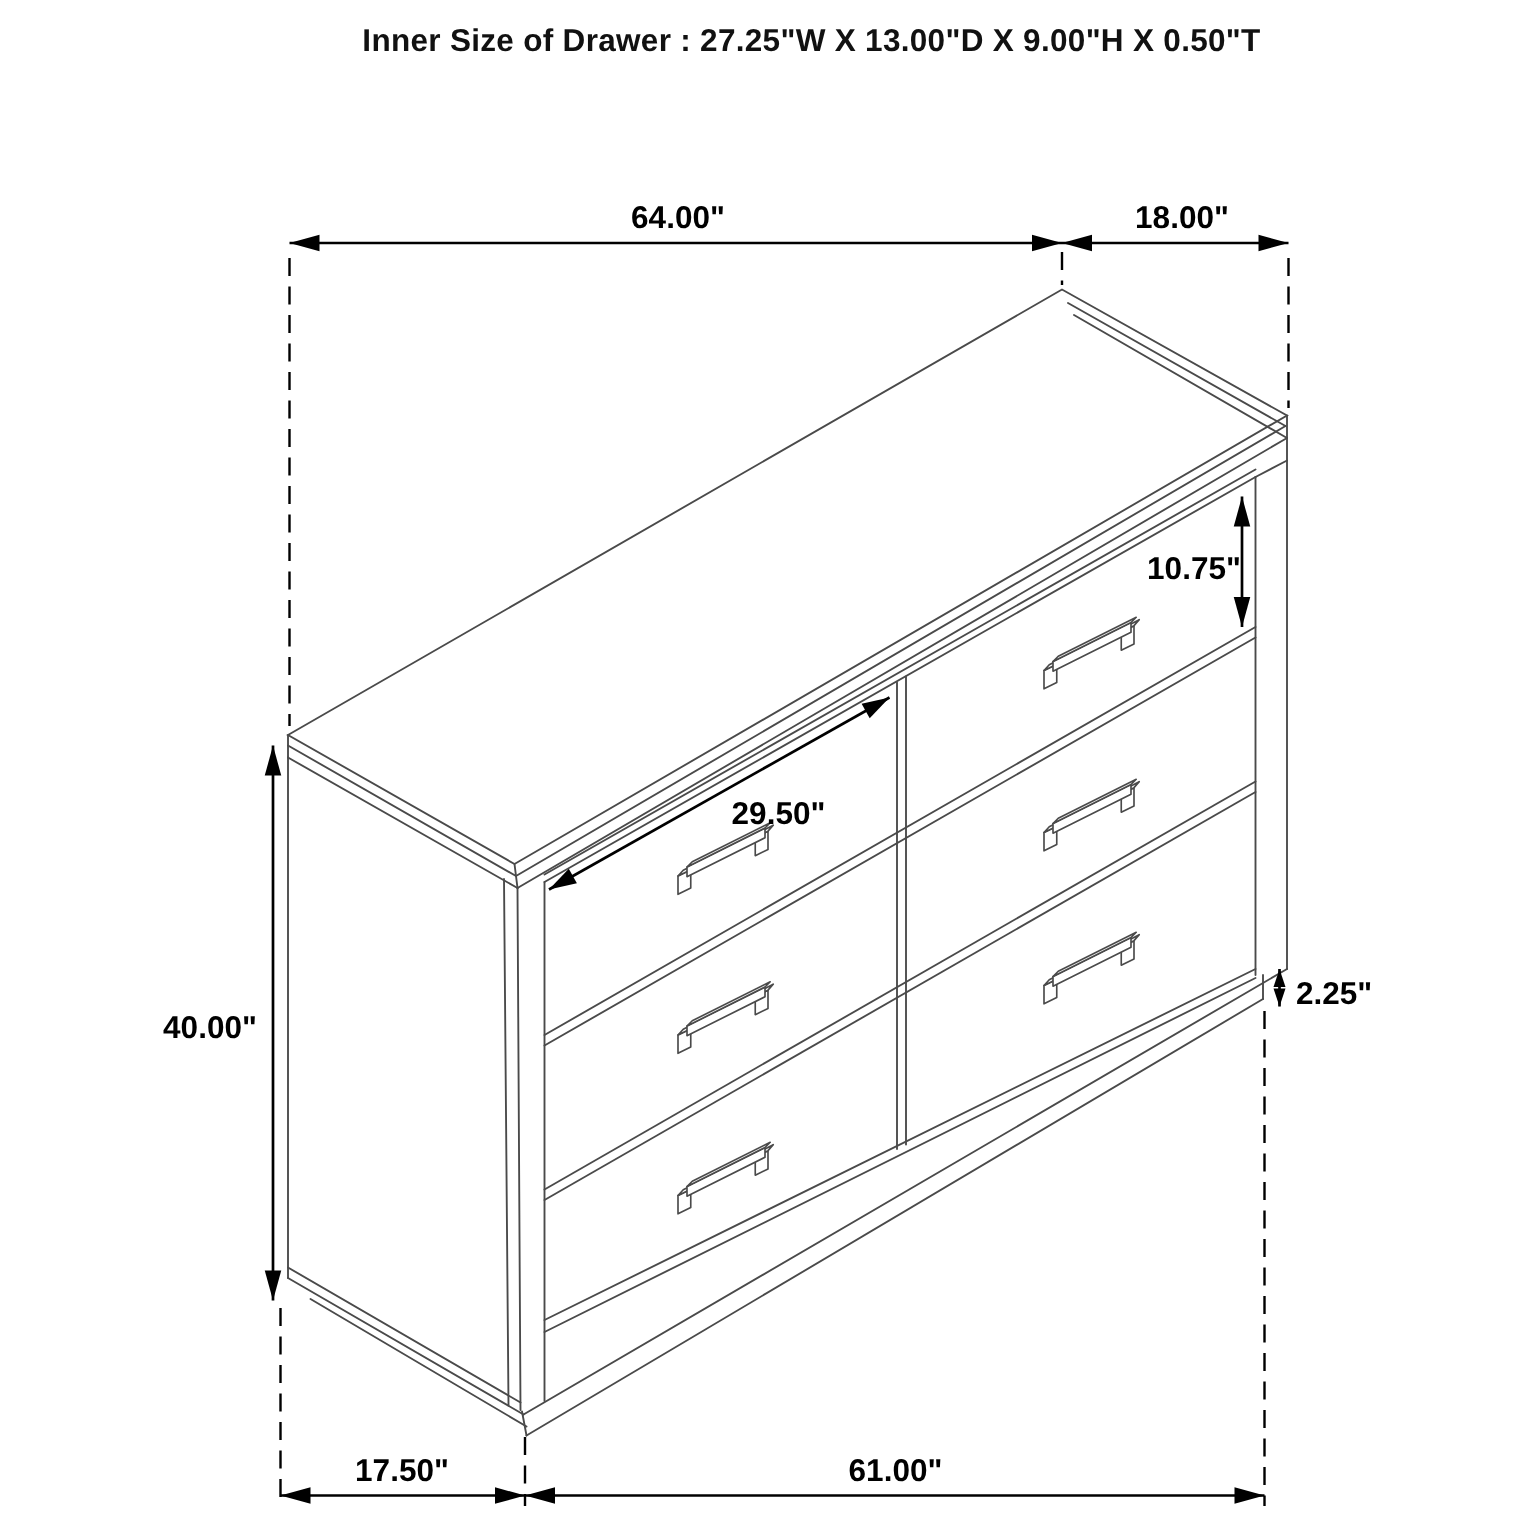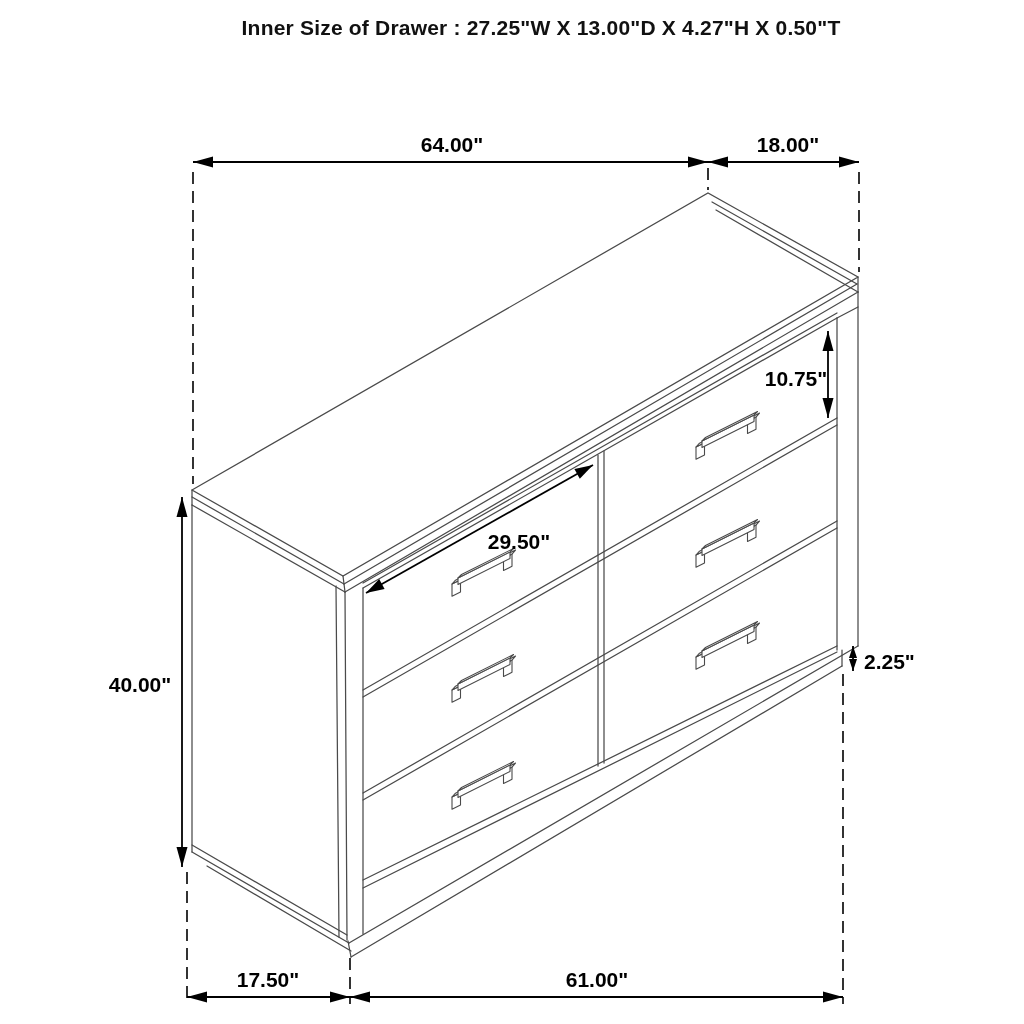--- a/index.html
+++ b/index.html
@@ -13,21 +13,21 @@
   .dim{stroke:#000000;stroke-width:1.8;fill:none;}
   .ext{stroke:#000000;stroke-width:1.6;fill:none;stroke-dasharray:12 7;}
   .ah{fill:#000000;stroke:none;}
   .dimtext{font-family:"Liberation Sans", sans-serif;font-size:21px;font-weight:bold;fill:#000;}
   .handle path{stroke:#4a4a4a;stroke-width:1.1;fill:#ffffff;stroke-linejoin:round;}
 </style>
 </head>
 <body>
 
 <div class="page">
-  <div class="drawing-title">Inner Size of Drawer : 27.25"W X 13.00"D X 4.27"H X 0.50"T</div>
+  <div class="drawing-title">Inner Size of Drawer : 27.25"W X 13.00"D X 9.00"H X 0.50"T</div>
 
   <svg width="1024" height="1024" viewBox="0 0 1024 1024">
 
     <g>
       <polygon class="structfill" points="192,490 708,193 858,277 343,576"></polygon>
       <line class="struct" x1="192" y1="490" x2="192" y2="505"></line>
       <line class="struct" x1="192" y1="497" x2="344" y2="584"></line>
       <line class="struct" x1="192" y1="505" x2="345" y2="592"></line>
       <line class="struct" x1="343" y1="576" x2="345" y2="592"></line>
       <line class="struct" x1="344" y1="584" x2="857" y2="284"></line>

